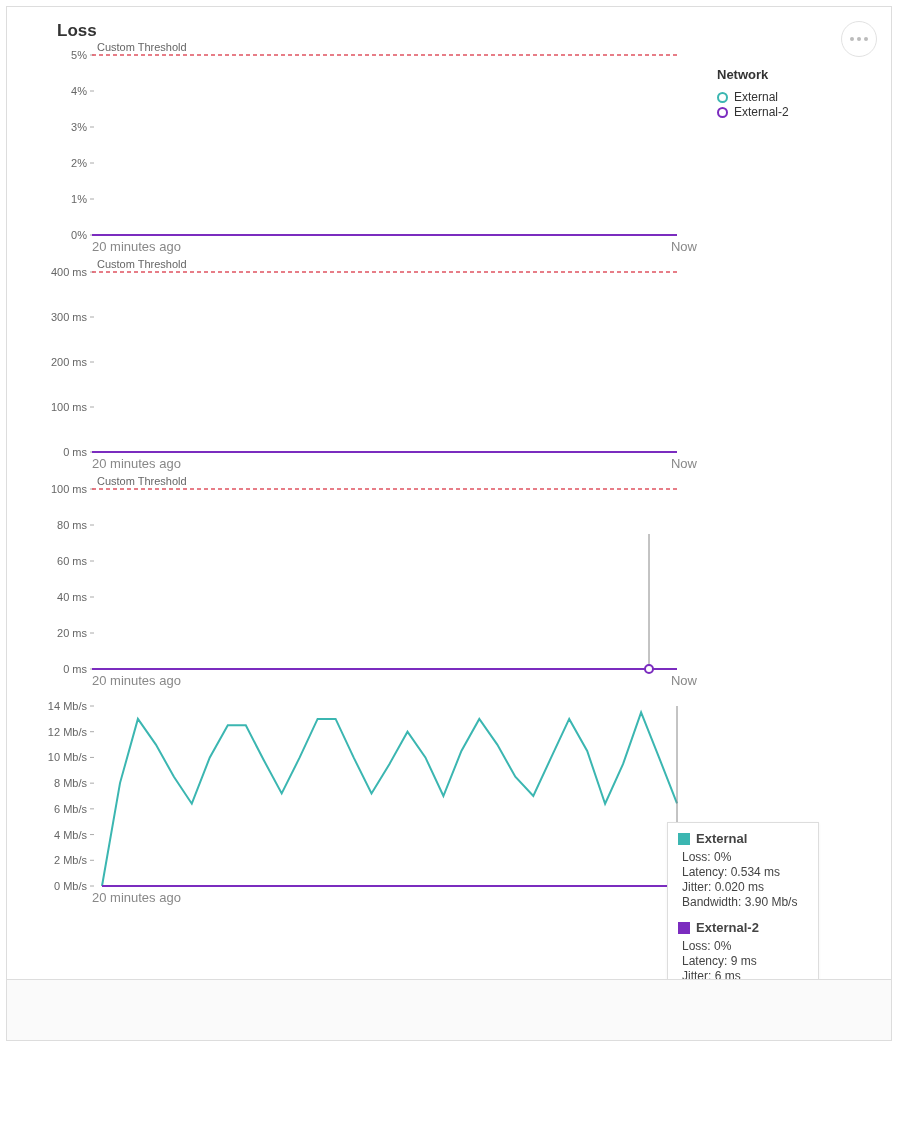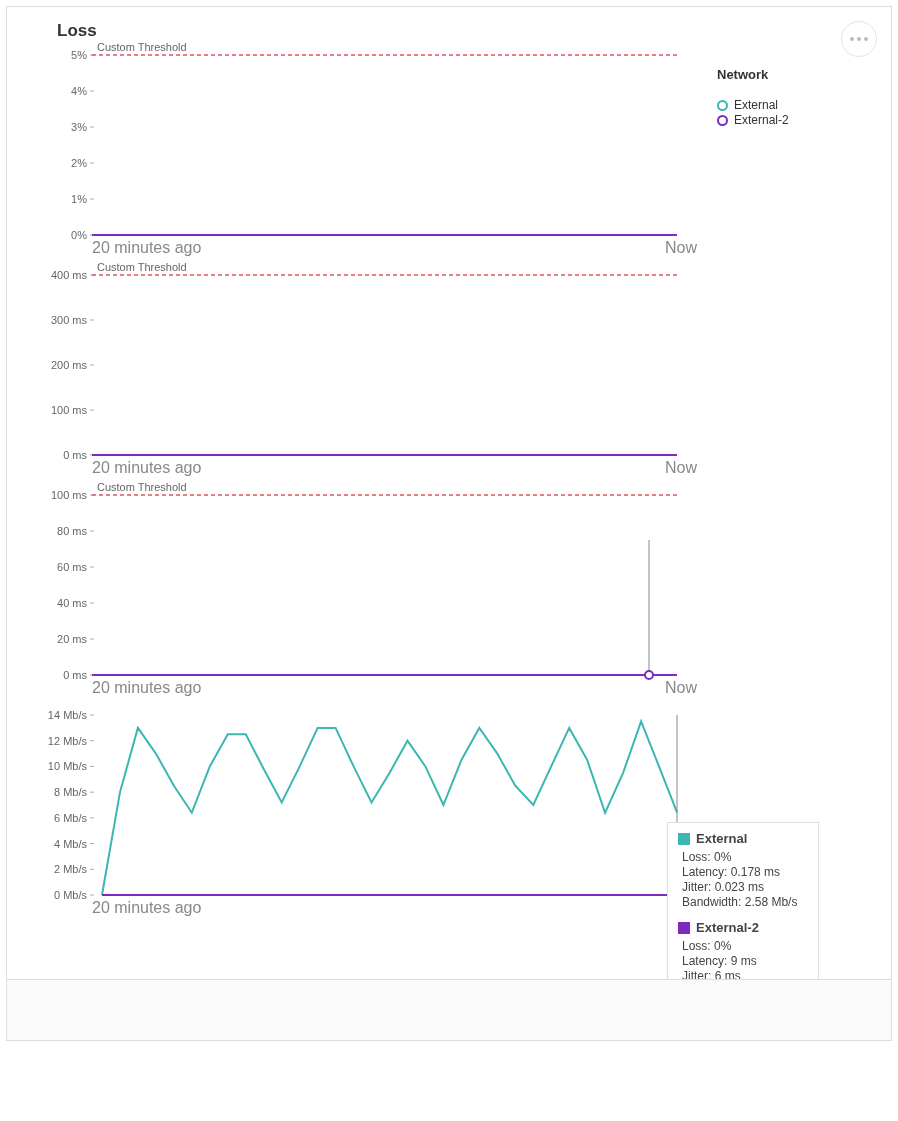--- a/index.html
+++ b/index.html
@@ -2,23 +2,23 @@
 <html><head>
 <meta charset="utf-8">
 <style>
   html,body{margin:0;padding:0;font-family:"Segoe UI",Arial,Helvetica,sans-serif;background:#fff;color:#333}
   .panel{border:1px solid #ddd;margin:6px;padding:10px 10px 60px 10px;position:relative;height:1035px;box-sizing:border-box}
   .more-btn{position:absolute;top:14px;right:14px;width:34px;height:34px;border-radius:50%;border:1px solid #e2e2e2;display:flex;align-items:center;justify-content:center;cursor:pointer;background:#fff}
   .more-btn span{width:4px;height:4px;border-radius:50%;background:#bbb;margin:0 1.5px}
   .chart-block{margin:0 16px 8px 40px;width:640px}
   .chart-title{font-size:17px;font-weight:700;color:#333;margin:4px 0 4px 0}
   .chart-body{position:relative;height:190px}
-  .chart-xlegend{display:flex;justify-content:space-between;font-size:16px;color:#888;margin-left:35px}
+  .chart-xlegend{display:flex;justify-content:space-between;font-size:13px;color:#888;margin-left:35px}
   .legend-box{position:absolute;top:60px;left:710px;font-size:12px}
-  .legend-title{font-weight:700;font-size:13px;margin-bottom:16px}
+  .legend-title{font-weight:700;font-size:13px;margin-bottom:8px}
   .legend-item{display:flex;align-items:center;margin:1px 0}
   .legend-swatch{width:11px;height:11px;border-radius:50%;margin-right:6px;box-sizing:border-box}
   .tooltip-card{position:absolute;left:660px;top:815px;width:130px;border:1px solid #ddd;background:#fff;padding:8px 10px;font-size:12px;color:#444;box-shadow:0 1px 3px rgba(0,0,0,0.05)}
   .tt-head{font-weight:700;font-size:13px;margin-bottom:4px;display:flex;align-items:center}
   .tt-sq{width:12px;height:12px;margin-right:6px}
   .tt-row{margin:1px 4px}
   .tt-sep{height:10px}
   .footer-strip{position:absolute;left:0;right:0;bottom:0;height:60px;border-top:1px solid #ddd;background:#fafafa}
   svg{overflow:visible}
   .ytick text{font-size:11px;fill:#666}
@@ -157,23 +157,23 @@
       <span style="visibility:hidden">Now</span>
     </div>
   </div>
 
   <div class="tooltip-card">
     <div class="tt-head">
       <span class="tt-sq" style="background:#3bb6b1"></span>
       <span>External</span>
     </div>
     <div class="tt-row">Loss: 0%</div>
-    <div class="tt-row">Latency: 0.178 ms</div>
-    <div class="tt-row">Jitter: 0.023 ms</div>
-    <div class="tt-row">Bandwidth: 2.58 Mb/s</div>
+    <div class="tt-row">Latency: 0.534 ms</div>
+    <div class="tt-row">Jitter: 0.020 ms</div>
+    <div class="tt-row">Bandwidth: 3.90 Mb/s</div>
     <div class="tt-sep"></div>
     <div class="tt-head">
       <span class="tt-sq" style="background:#7b2cbf"></span>
       <span>External-2</span>
     </div>
     <div class="tt-row">Loss: 0%</div>
     <div class="tt-row">Latency: 9 ms</div>
     <div class="tt-row">Jitter: 6 ms</div>
     <div class="tt-row">Bandwidth: 0 Mb/s</div>
   </div>

